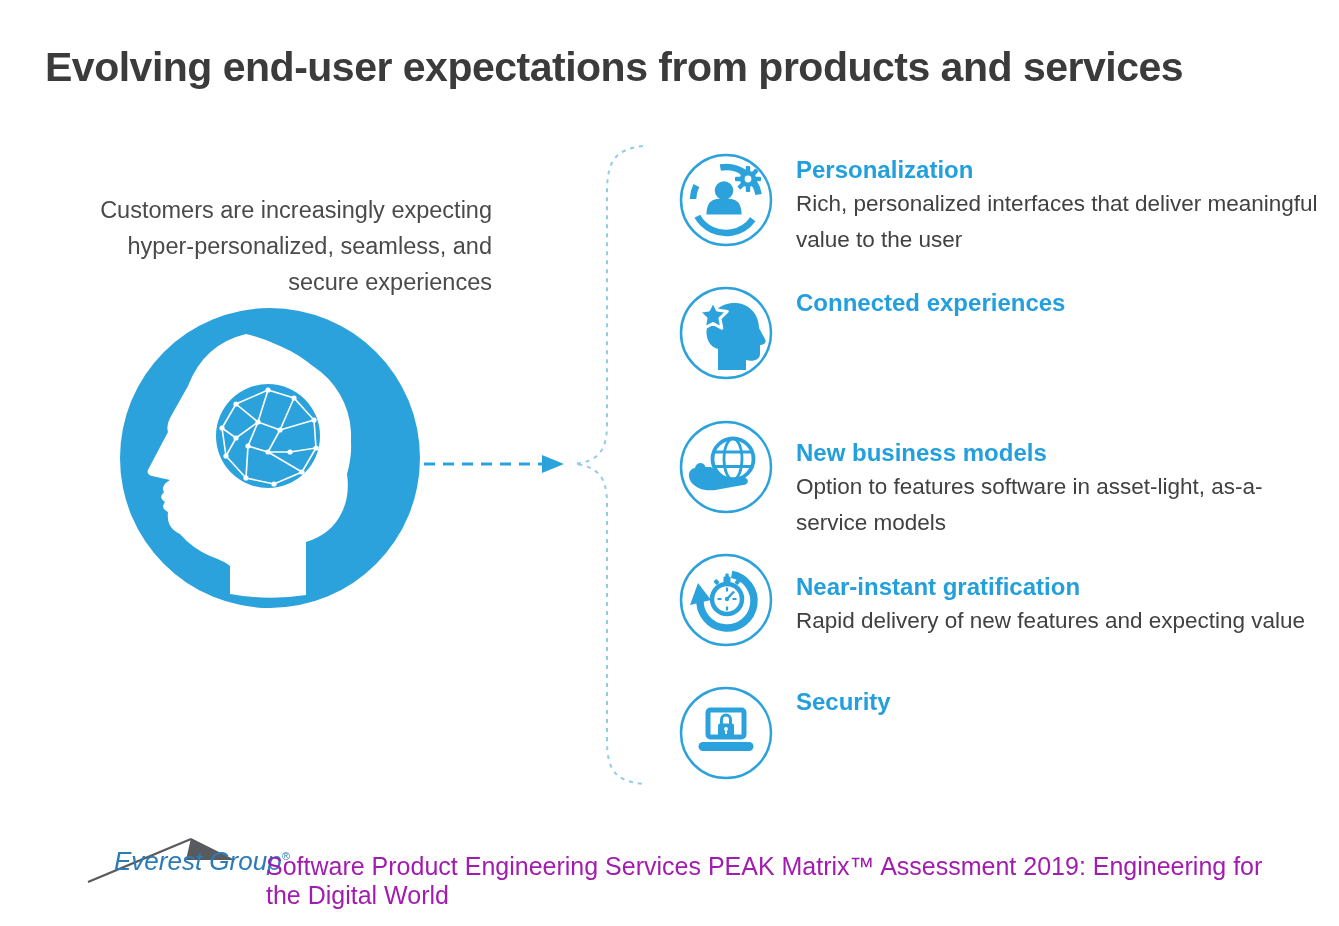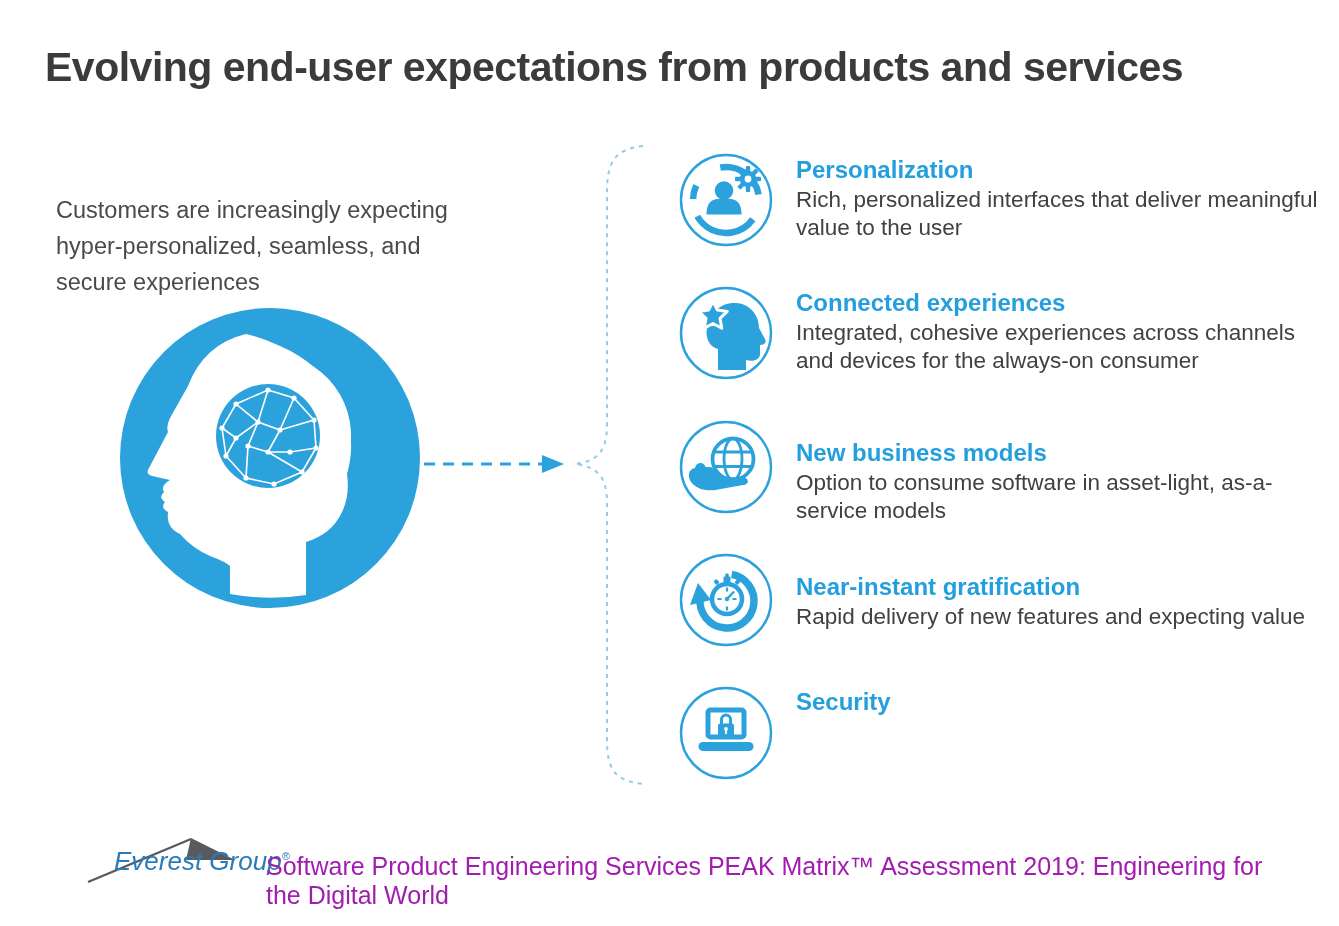--- a/index.html
+++ b/index.html
@@ -14,34 +14,34 @@
   body{font-family:"Liberation Sans", sans-serif;color:var(--body-text);}
   .page{position:relative;width:1339px;height:926px;background:#fff;overflow:hidden;}
 
   .title{
     position:absolute;left:45px;top:44px;width:1260px;
     font-size:41px;font-weight:700;letter-spacing:-0.5px;color:#3B3B3C;
   }
 
   .intro{
     position:absolute;left:56px;top:192px;width:436px;
-    font-size:23.5px;line-height:36px;text-align:left;color:#4A4A4C;
+    font-size:23.5px;line-height:36px;text-align:right;color:#4A4A4C;
   }
 
   .head-graphic{position:absolute;left:118px;top:306px;width:304px;height:304px;}
 
   .overlay{position:absolute;left:0;top:0;width:1339px;height:926px;pointer-events:none;}
 
   .item-icon{position:absolute;left:678px;width:96px;height:96px;}
   .i1{top:152px}.i2{top:285px}.i3{top:419px}.i4{top:552px}.i5{top:685px}
 
   .item-text{position:absolute;left:796px;width:545px;}
   .t1{top:155px}.t2{top:288px}.t3{top:438px}.t4{top:572px}.t5{top:687px}
   .item-title{font-size:24px;font-weight:700;color:var(--heading-blue);line-height:29px;margin-bottom:2px;}
-  .item-desc{font-size:22.5px;line-height:28px;color:var(--body-text);max-width:535px;}
+  .item-desc{font-size:22.5px;line-height:36px;color:var(--body-text);max-width:535px;}
 
   .footer-logo-art{position:absolute;left:86px;top:828px;width:170px;height:58px;}
   .footer-wordmark{position:absolute;left:114px;top:846px;font-size:26px;color:var(--logo-blue);letter-spacing:0px;font-style:italic;}
   .footer-wordmark sup{font-size:11px;vertical-align:super;}
   .footer-caption{position:absolute;left:266px;top:852px;font-size:25px;color:#a21caf;width:1000px;}
 
   
   .stk{stroke:var(--accent-blue);fill:none;}
   .fil{fill:var(--accent-blue);}
   .wfil{fill:#fff;}
@@ -166,25 +166,24 @@
     <rect x="47.1" y="44.5" width="1.8" height="4.5" class="wfil"></rect>
     <rect x="20.5" y="57" width="55" height="9" rx="4.5" class="fil"></rect>
   </svg>
 
   <div class="item-text t1">
     <div class="item-title">Personalization</div>
     <div class="item-desc">Rich, personalized interfaces that deliver meaningful value to the user</div>
   </div>
   <div class="item-text t2">
     <div class="item-title">Connected experiences</div>
-    <div class="item-desc">Integrated, cohesive experiences across channels and devices for the always-on consumer</div>
   </div>
   <div class="item-text t3">
     <div class="item-title">New business models</div>
-    <div class="item-desc">Option to consume software in asset-light, as-a-service models</div>
+    <div class="item-desc">Option to features software in asset-light, as-a-service models</div>
   </div>
   <div class="item-text t4">
     <div class="item-title">Near-instant gratification</div>
     <div class="item-desc">Rapid delivery of new features and expecting value</div>
   </div>
   <div class="item-text t5">
     <div class="item-title">Security</div>
   </div>
 
   <svg class="footer-logo-art" viewBox="0 0 170 58">

